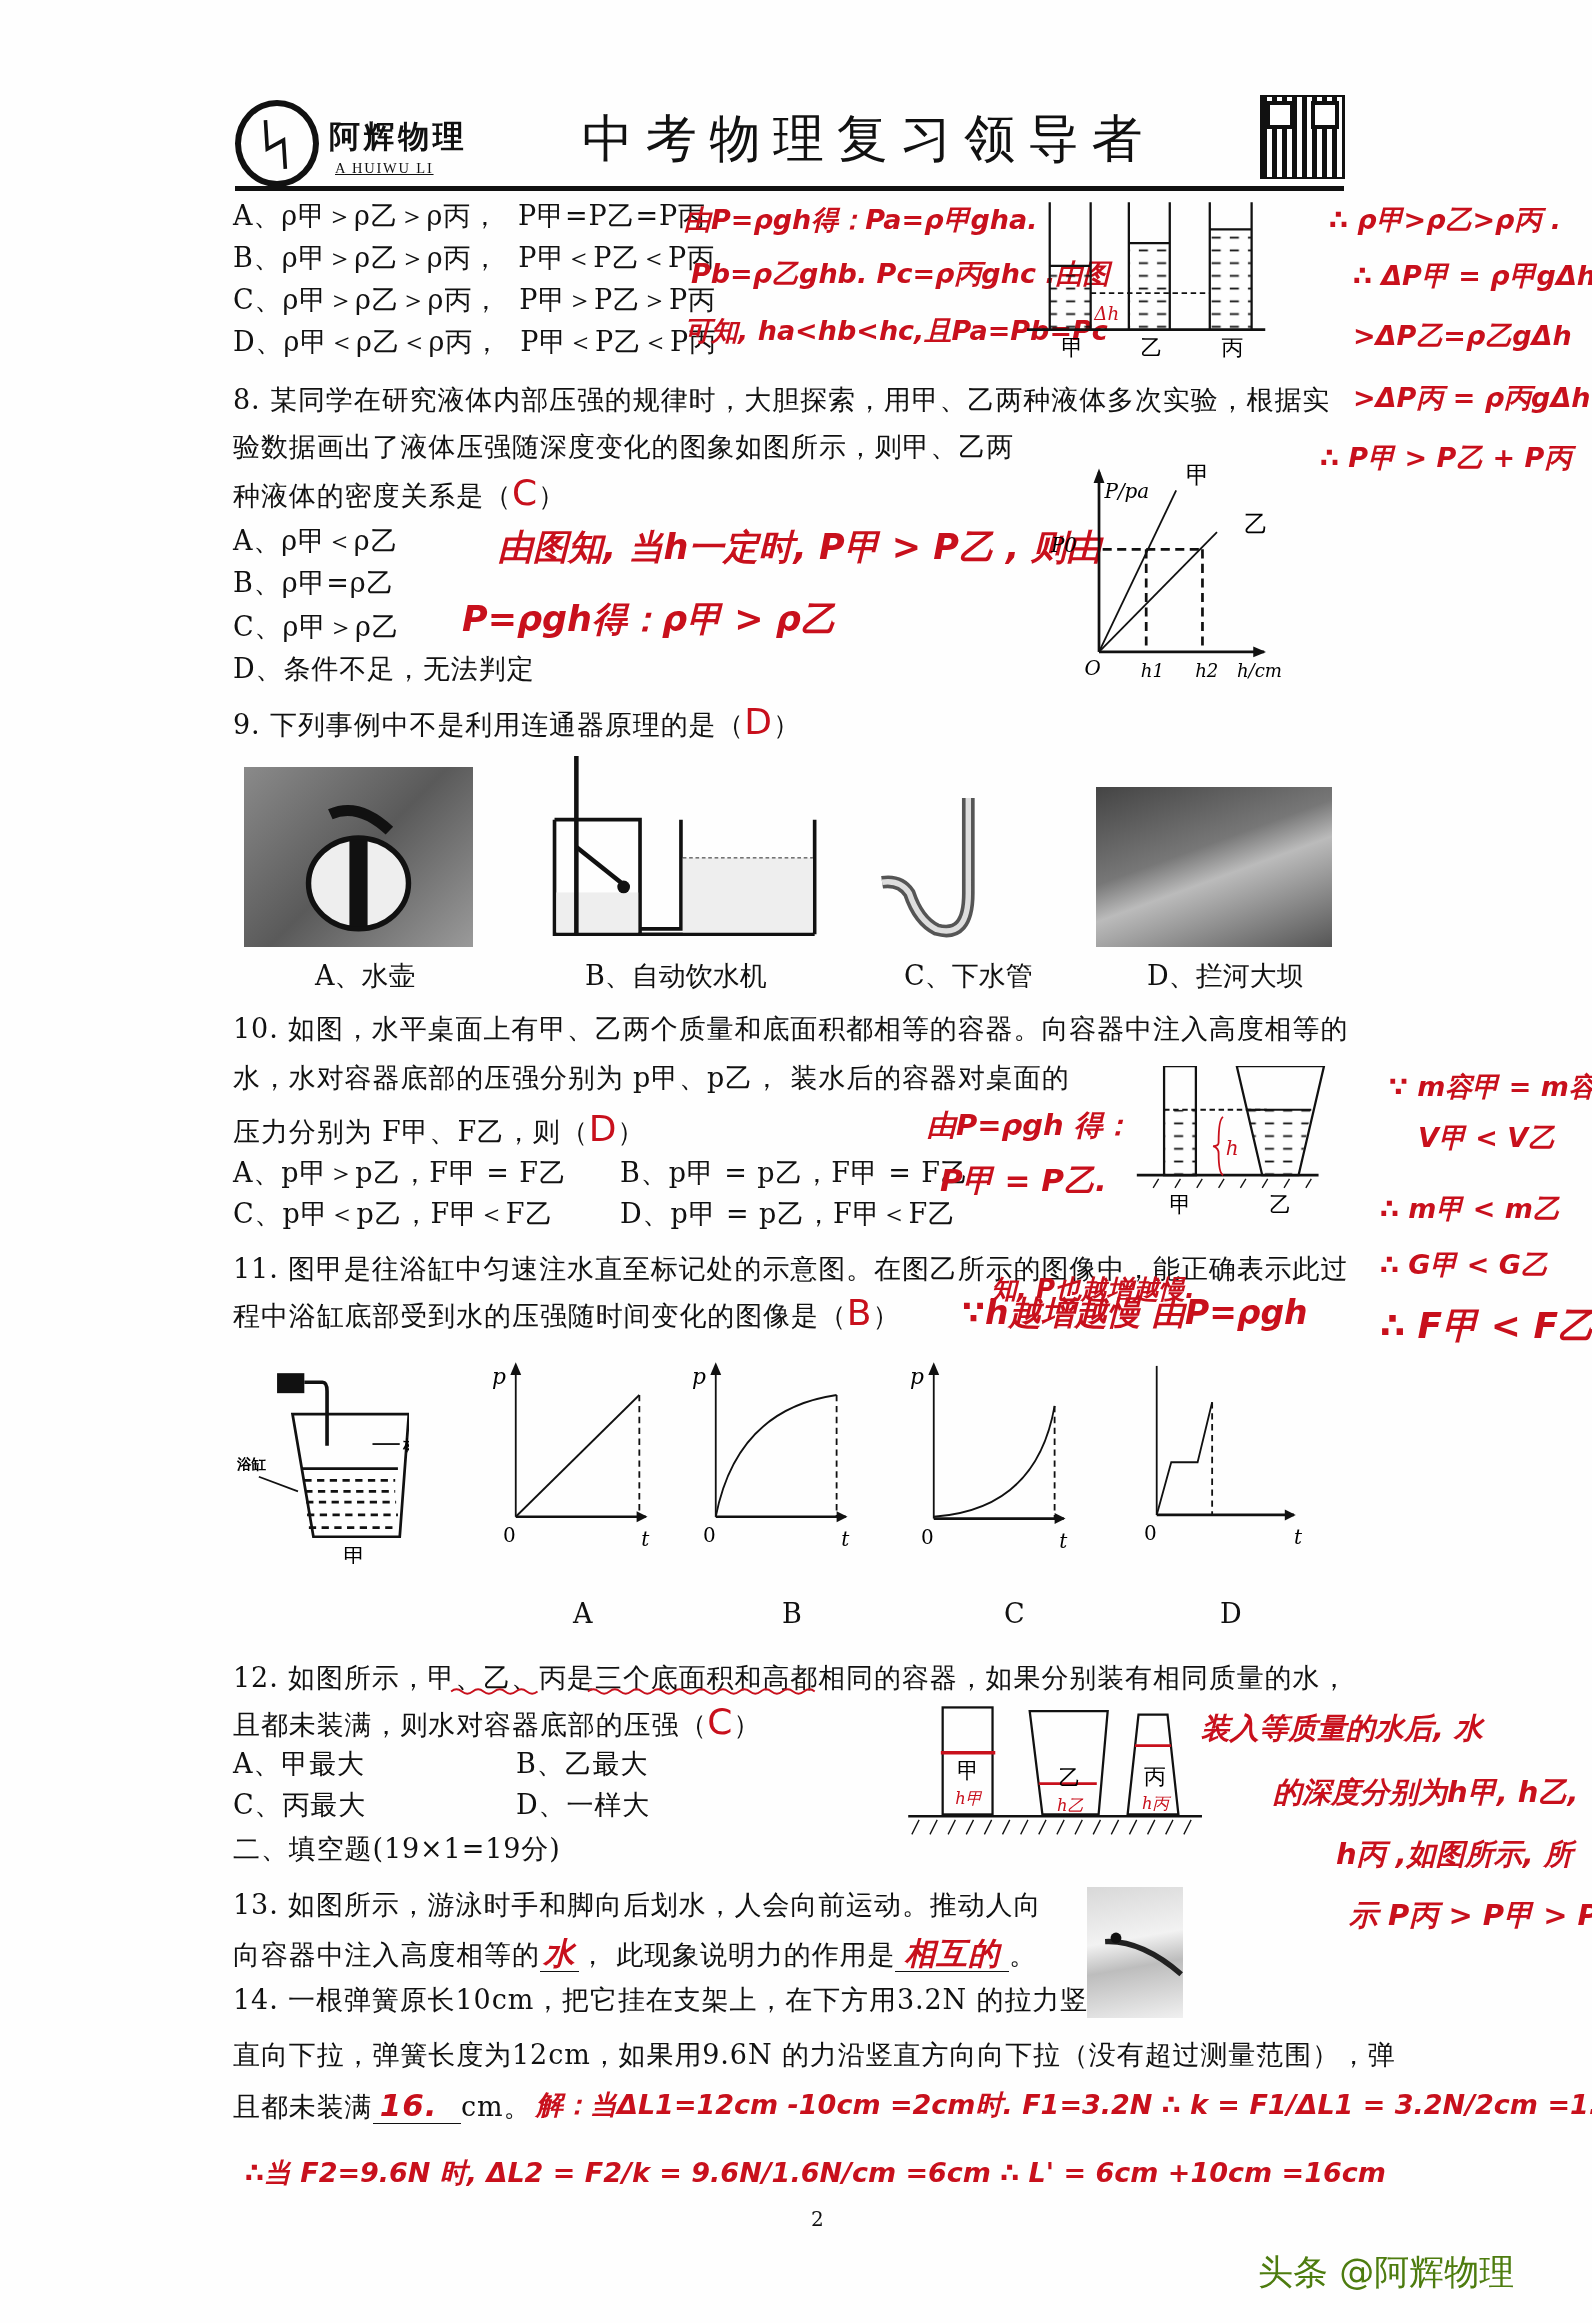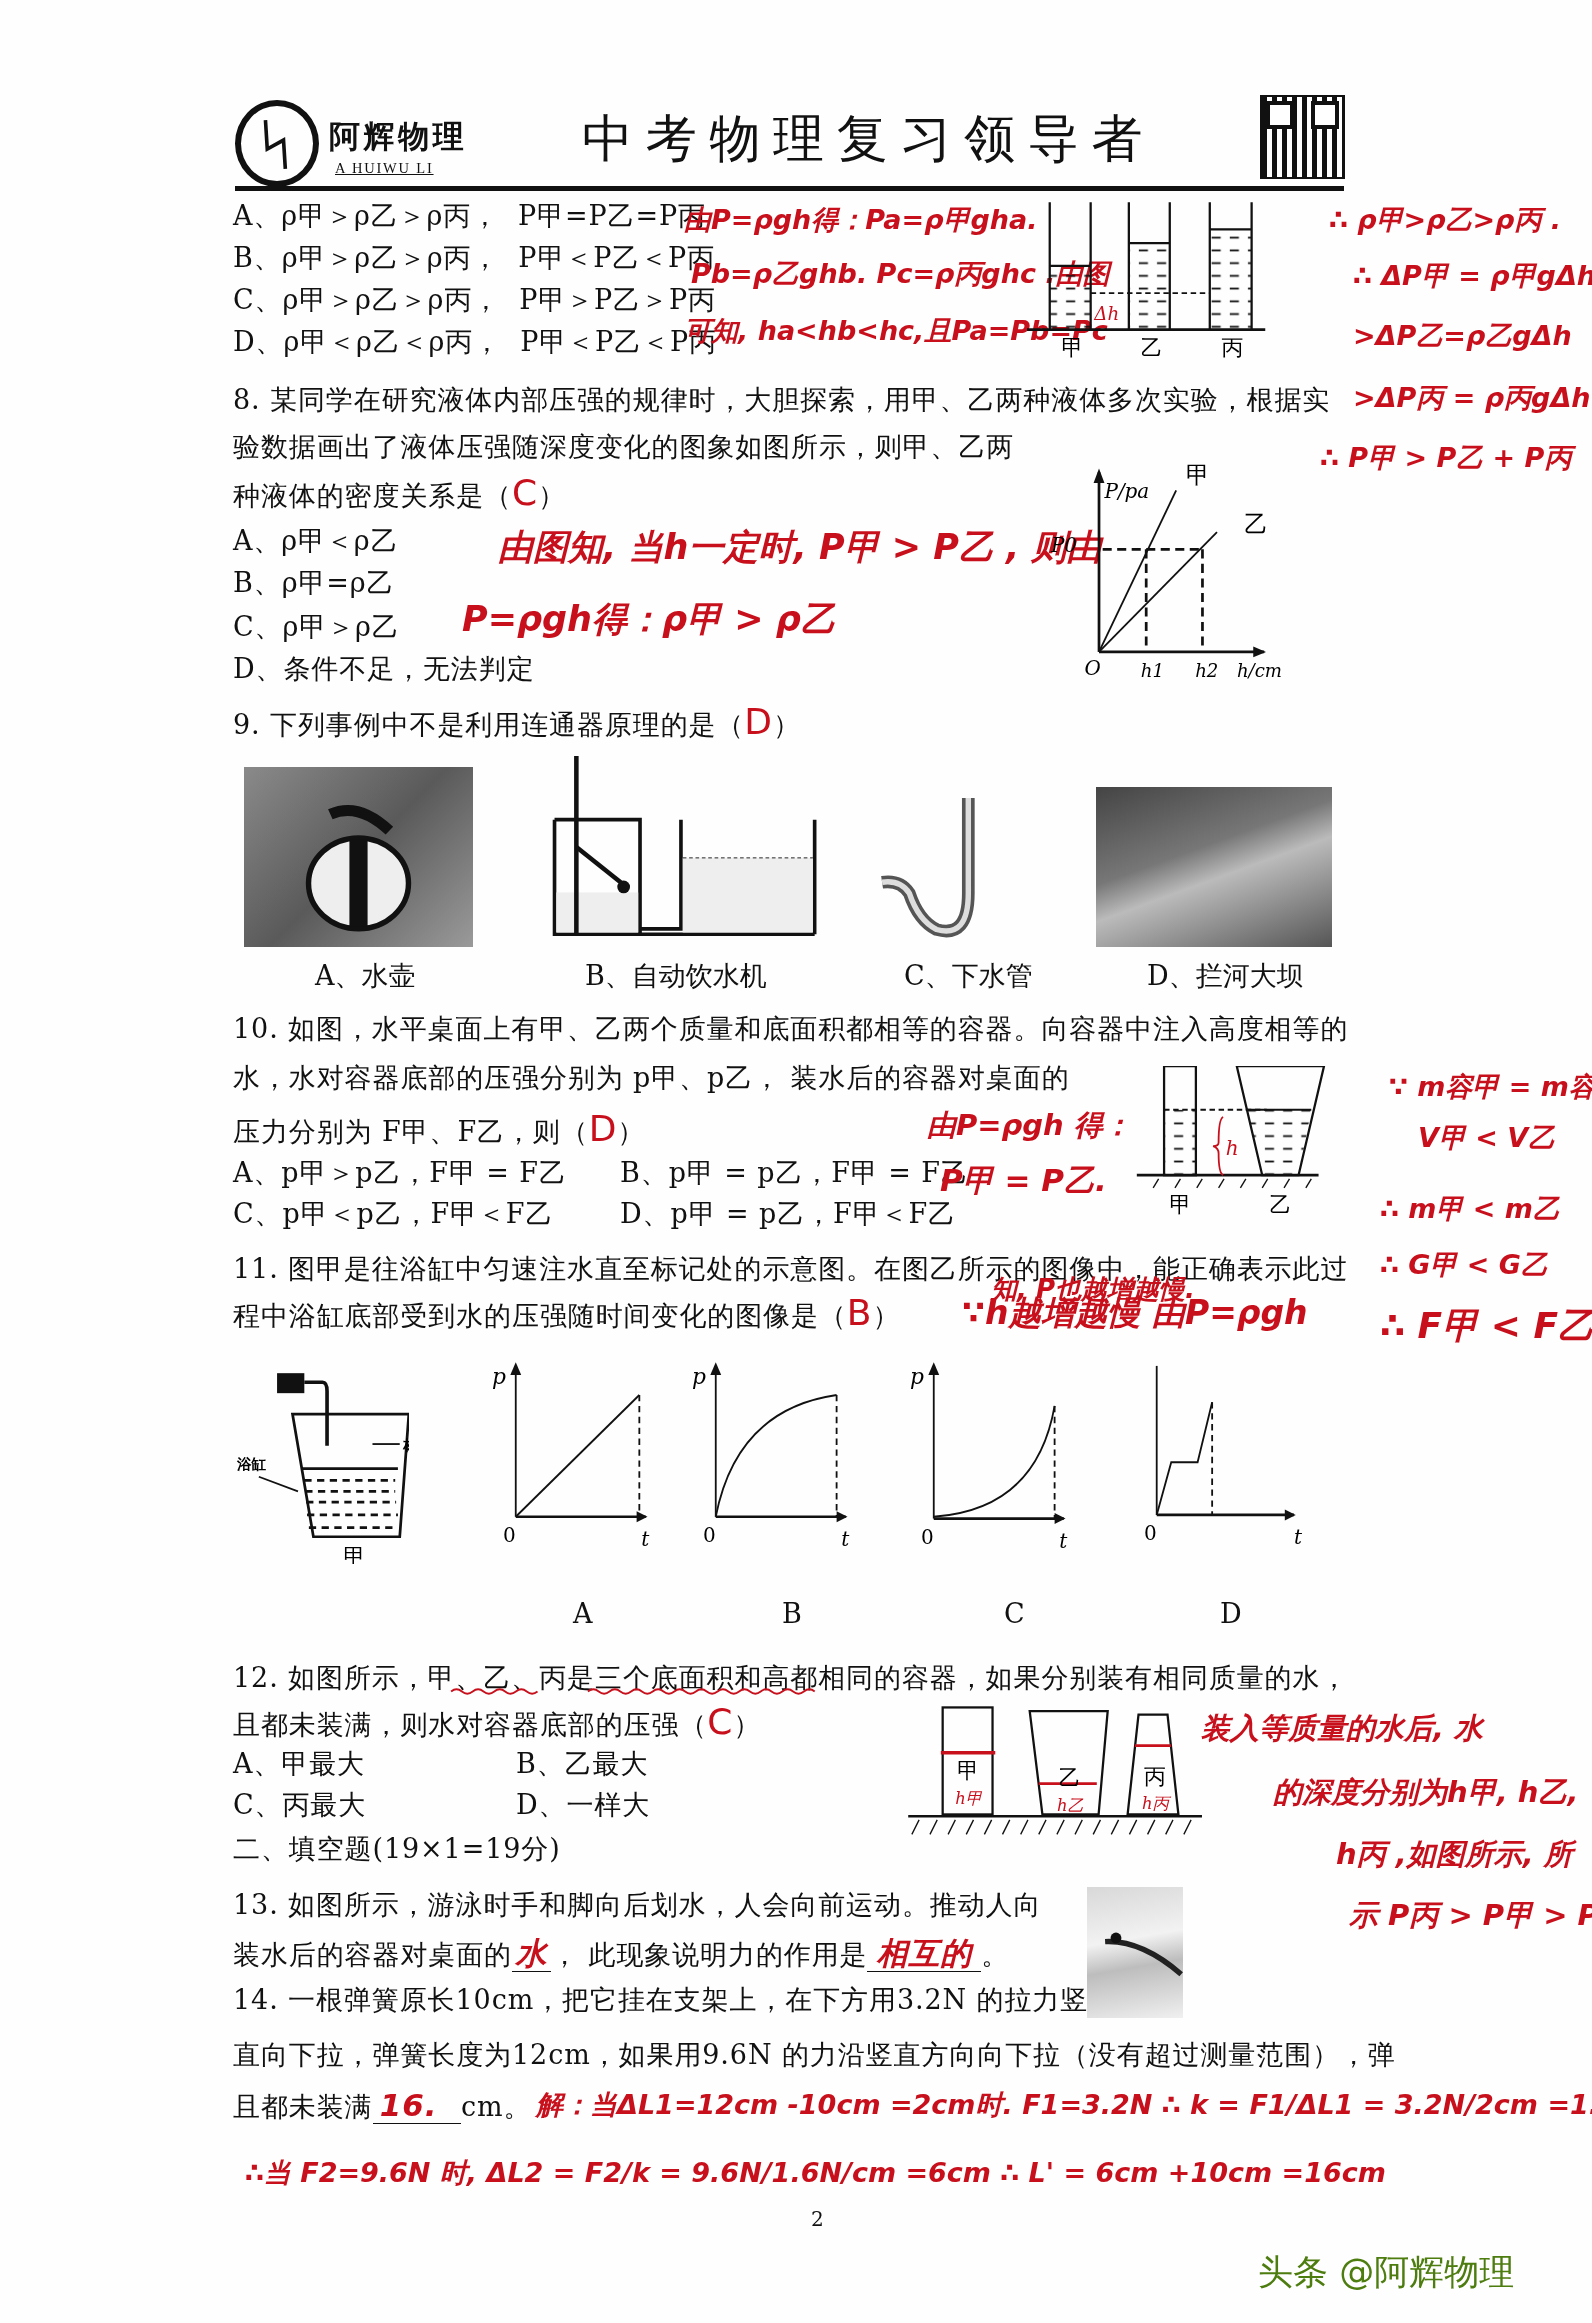--- a/index.html
+++ b/index.html
@@ -306,21 +306,21 @@
   <text x="166" y="120" fill="#c8101c" font-size="18" font-style="italic">h乙</text>
   <text x="260" y="118" fill="#c8101c" font-size="18" font-style="italic">h丙</text>
 </svg>
 <div class="abs hw" style="left:1201px;top:1709px;font-size:29px">装入等质量的水后, 水</div>
 <div class="abs hw" style="left:1273px;top:1773px;font-size:29px">的深度分别为h甲, h乙,</div>
 <div class="abs hw" style="left:1336px;top:1835px;font-size:29px">h丙 ,如图所示, 所</div>
 <div class="abs hw" style="left:1349px;top:1896px;font-size:29px">示 P丙 &gt; P甲 &gt; P乙</div>
 
 <div class="abs txt" style="left:233px;top:1887px">13. 如图所示，游泳时手和脚向后划水，人会向前运动。推动人向</div>
 <div class="abs txt" style="left:233px;top:1935px">
-  <span>装水后的容器对桌面的</span><span class="underline hw" style="font-size:31px;padding:0 3.6px">水</span><span>，  此现象说明力的作用是</span><span class="underline hw" style="font-size:31px;padding:0 9px">相互的</span><span>。</span>
+  <span>向容器中注入高度相等的</span><span class="underline hw" style="font-size:31px;padding:0 3.6px">水</span><span>，  此现象说明力的作用是</span><span class="underline hw" style="font-size:31px;padding:0 9px">相互的</span><span>。</span>
 </div>
 <div class="abs photo" style="left:1087px;top:1887px;width:95px;height:131px;width:96px;background:linear-gradient(170deg,#d8d8d8,#f2f2f2 40%,#bdbdbd 60%,#f0f0f0)">
   <svg width="96" height="131" viewBox="0 0 106 144">
       <path d="M20 60 Q60 58 104 96" stroke="#222" stroke-width="6" fill="none"></path>
       <circle cx="32" cy="56" r="6" fill="#111"></circle>
     </svg>
 </div>
 
 <div class="abs txt" style="left:233px;top:1982px">14. 一根弹簧原长10cm，把它挂在支架上，在下方用3.2N 的拉力竖</div>
 <div class="abs txt" style="left:233px;top:2037px">直向下拉，弹簧长度为12cm，如果用9.6N 的力沿竖直方向向下拉（没有超过测量范围），弹</div>

